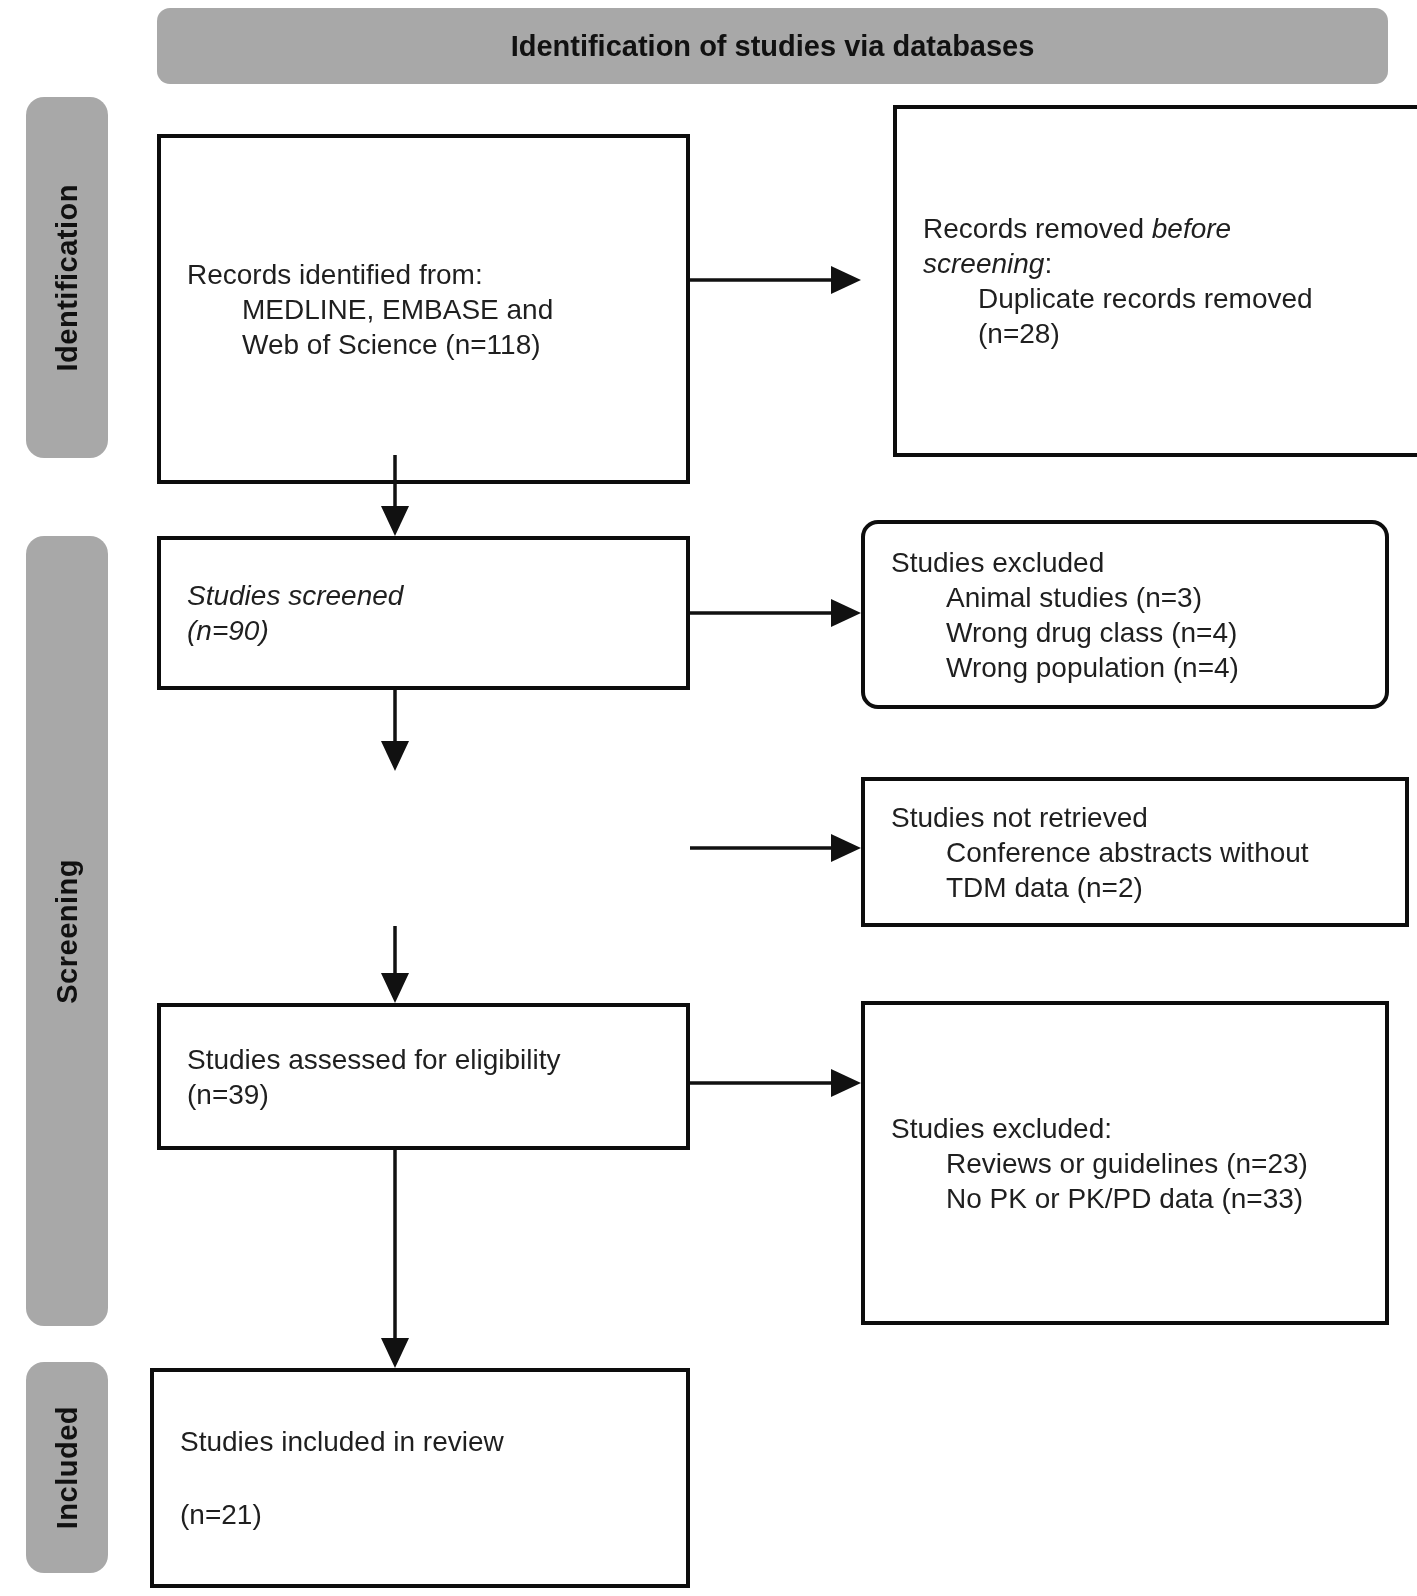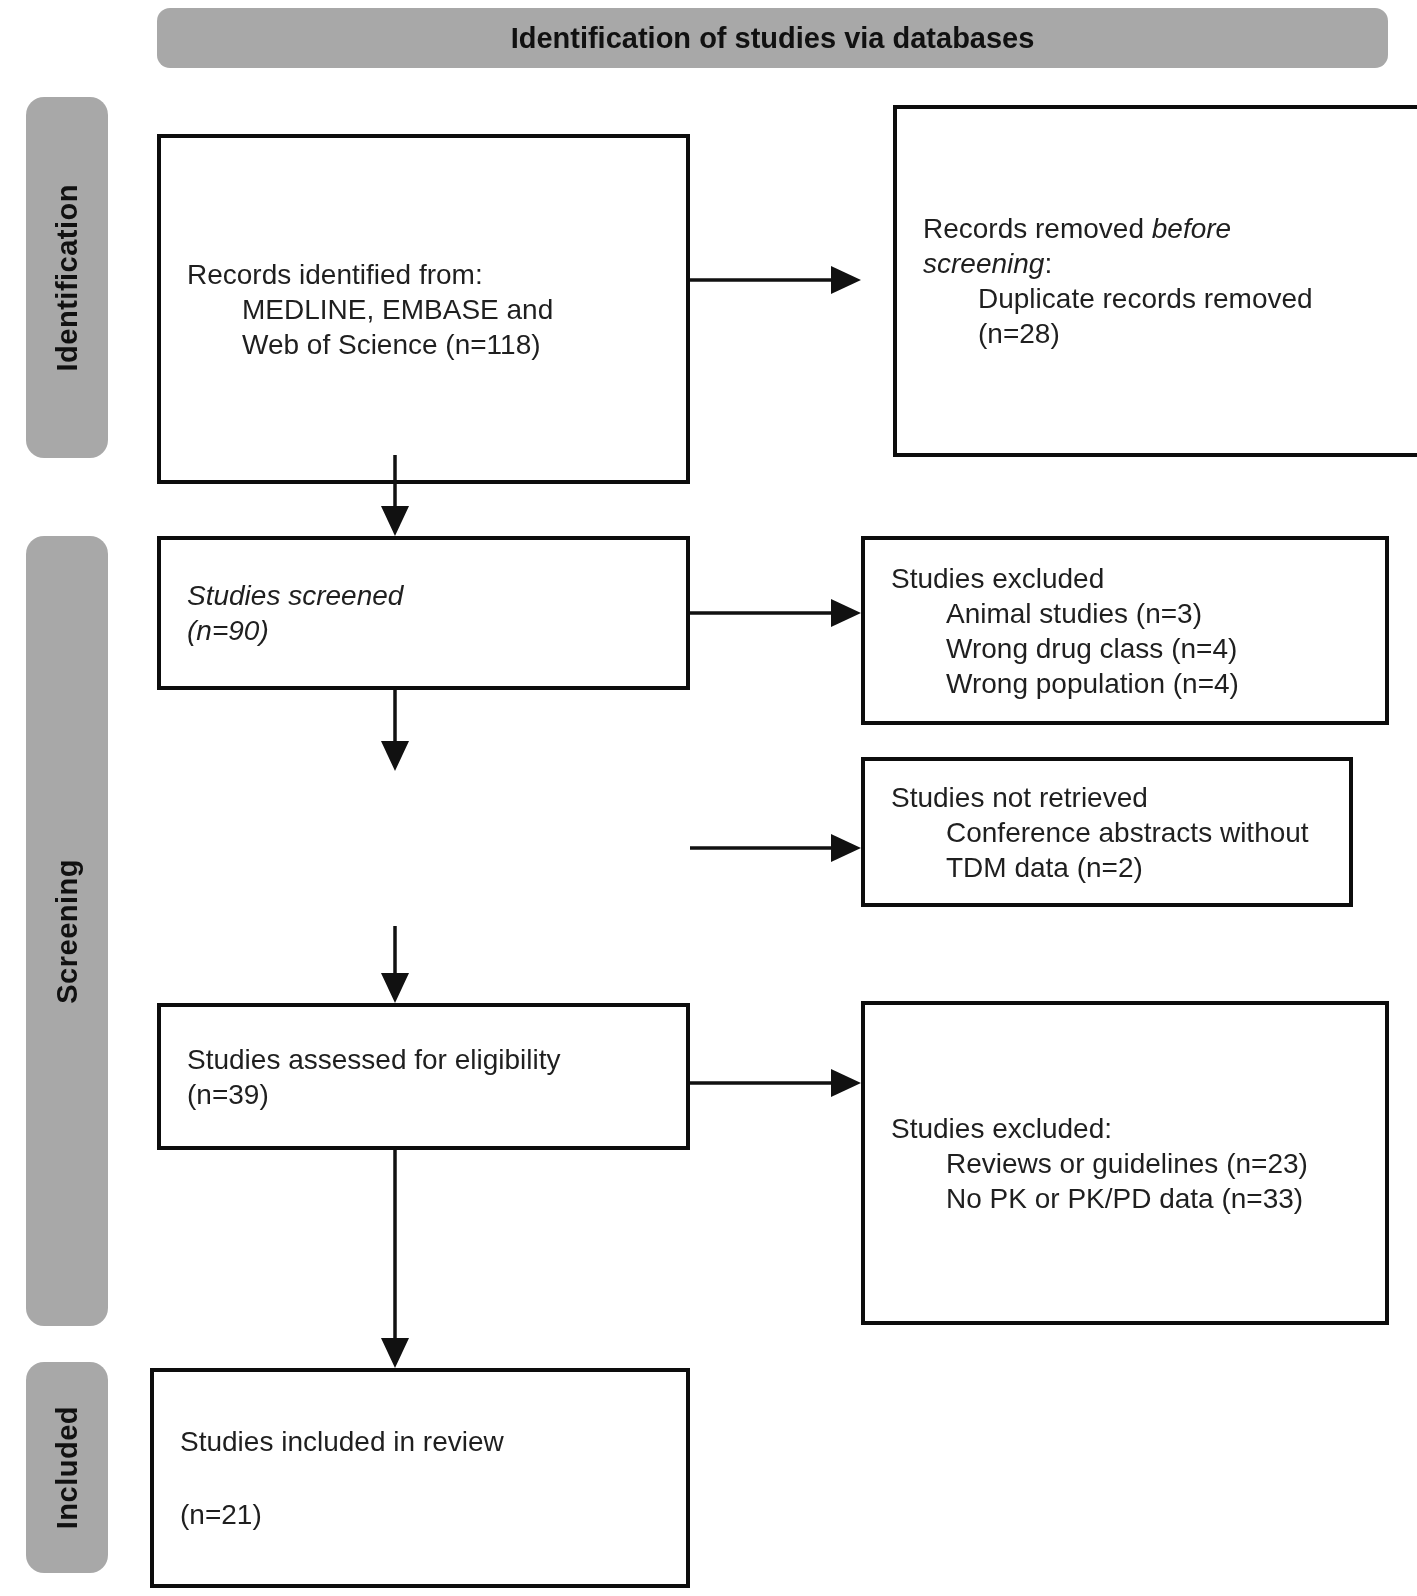--- a/index.html
+++ b/index.html
@@ -18,21 +18,21 @@
     overflow:hidden;
   }
   .banner{
     position:absolute;
     background:var(--stage-fill);
     border-radius:13px;
     display:flex;align-items:center;justify-content:center;
     color:#111;
   }
   .banner.header{
-    left:157px;top:8px;width:1231px;height:60px;
+    left:157px;top:8px;width:1231px;height:76px;
     font-size:29px;font-weight:bold;text-align:right;
   }
   .stage-label{
     position:absolute;
     background:var(--stage-fill);
     border-radius:18px;
     display:flex;align-items:center;justify-content:center;
     color:#111;
   }
   .stage-label span{
@@ -99,28 +99,28 @@
     <div class="line">(n=21)</div>
   </div>
 
   <div class="box" style="left:861px;top:105px;width:634px;height:352px;margin-left:32px;">
     <div class="line"><span>Records removed </span><em>before</em></div>
     <div class="line"><em>screening</em><span>:</span></div>
     <div class="line indent">Duplicate records removed</div>
     <div class="line indent">(n=28)</div>
   </div>
 
-  <div class="box" style="left:861px;top:536px;width:528px;height:189px;">
+  <div class="box" style="left:861px;top:520px;width:528px;height:189px;border-radius:17px;">
     <div class="line">Studies excluded</div>
     <div class="line indent">Animal studies (n=3)</div>
     <div class="line indent">Wrong drug class (n=4)</div>
     <div class="line indent">Wrong population (n=4)</div>
   </div>
 
-  <div class="box" style="left:861px;top:757px;width:492px;height:150px;">
+  <div class="box" style="left:861px;top:777px;width:548px;height:150px;">
     <div class="line">Studies not retrieved</div>
     <div class="line indent">Conference abstracts without</div>
     <div class="line indent">TDM data (n=2)</div>
   </div>
 
   <div class="box" style="left:861px;top:1001px;width:528px;height:324px;">
     <div class="line">Studies excluded:</div>
     <div class="line indent">Reviews or guidelines (n=23)</div>
     <div class="line indent">No PK or PK/PD data (n=33)</div>
   </div>

